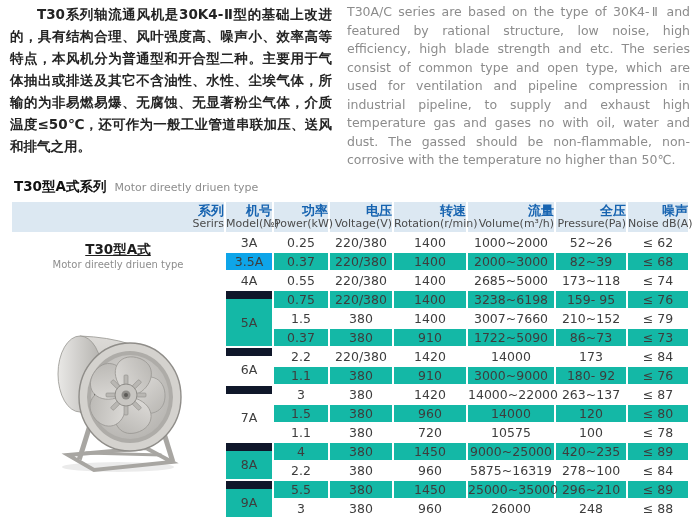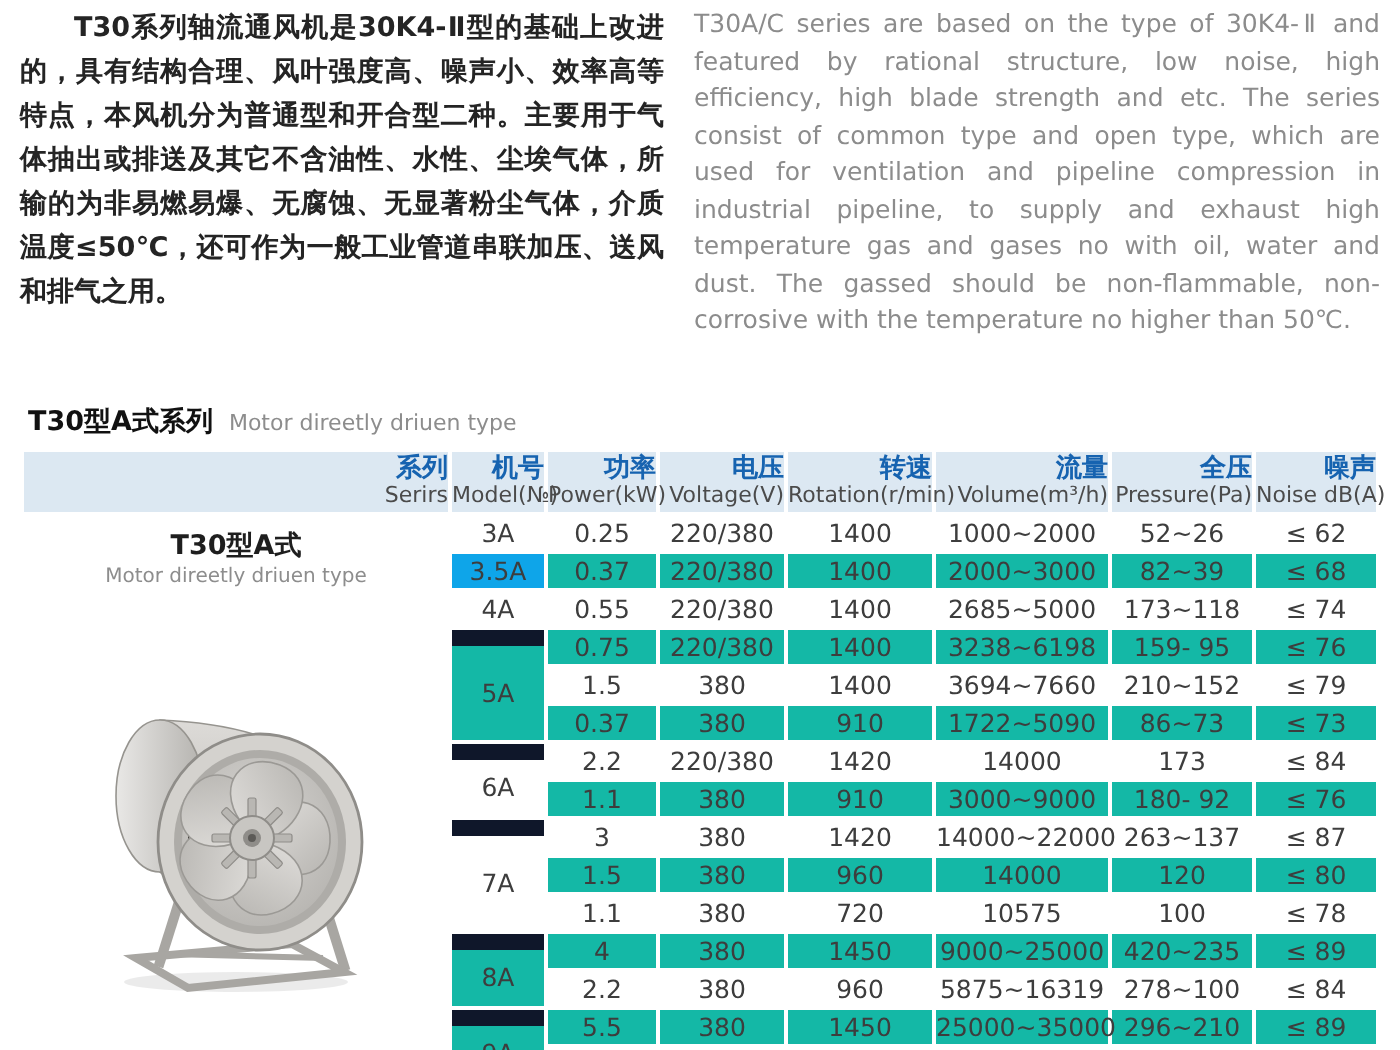--- a/index.html
+++ b/index.html
@@ -21,21 +21,21 @@
   }
   .intro-en {
     flex:1;
     font-size:12.5px; color:#8c8c8c;
     line-height:18.5px; text-align:justify;
     padding-top:3px;
   }
 
   
   .section-title { margin:8px 0 4px 4px; display:flex; align-items:baseline; gap:8px; }
-  .section-title .cn { font-size:13.5px; font-weight:bold; color:#111111;margin-top:24px; }
+  .section-title .cn { font-size:13.5px; font-weight:bold; color:#111111; }
   .section-title .en { font-size:11px; color:#8d8d8d; }
 
   
   table.spec {
     width:680px; table-layout:fixed;
     border-collapse:separate; border-spacing:2px;
     background:#ffffff;
   }
   th {
     background:#dce8f2; padding:1px 0 3px 0;
@@ -52,21 +52,21 @@
   tr.row-white td { background:#ffffff; }
   tr.row-blue  td { background:#14b8a6; }
 
   td.model-cell { background:#ffffff; }
   td.model-cell.model-shaded { background:#0ea5e9; }
   td.model-cell.model-sep { border-top:8px solid #0f172a; }
 
   td.series-cell {
     background:#d7e9f6; vertical-align:top; padding-top:7px;
   }
-  .series-title { font-size:13.5px; font-weight:bold; color:#1e1e1e; line-height:16px; }
+  .series-title { font-size:13.5px; font-weight:bold; color:#1e1e1e; line-height:16px;text-decoration:underline; }
   .series-sub   { font-size:10px; color:#8d8d8d; line-height:13px; margin-top:1px; }
   .fan-photo {
     width:152px; height:155px; margin:48px auto 0 auto;
     background:#ffffff;
   }
   .fan-photo svg { display:block; }
 </style>
 </head>
 <body>
 
@@ -229,21 +229,21 @@
           <td class="val-cell">220/380</td>
           <td class="val-cell">1400</td>
           <td class="val-cell">3238~6198</td>
           <td class="val-cell">159- 95</td>
           <td class="val-cell">≤ 76</td>
         </tr>
         <tr class="row-white">
           <td class="val-cell">1.5</td>
           <td class="val-cell">380</td>
           <td class="val-cell">1400</td>
-          <td class="val-cell">3694~7660</td>
+          <td class="val-cell">3007~7660</td>
           <td class="val-cell">210~152</td>
           <td class="val-cell">≤ 79</td>
         </tr>
         <tr class="row-blue">
           <td class="val-cell">0.37</td>
           <td class="val-cell">380</td>
           <td class="val-cell">910</td>
           <td class="val-cell">1722~5090</td>
           <td class="val-cell">86~73</td>
           <td class="val-cell">≤ 73</td>

